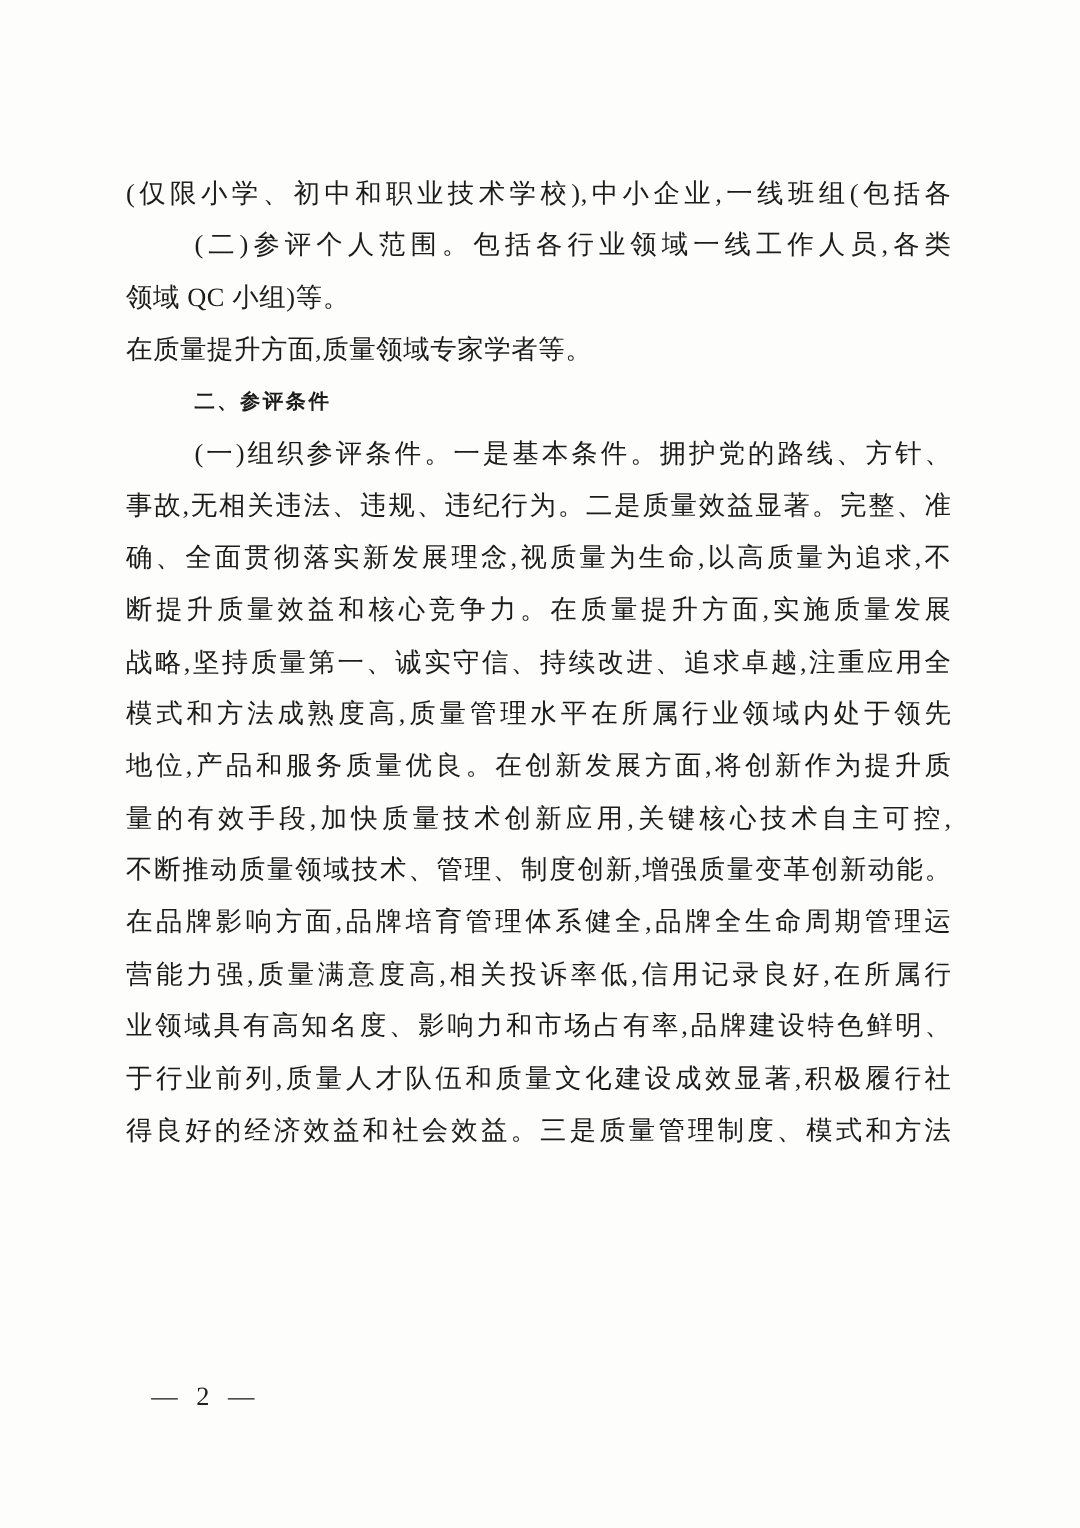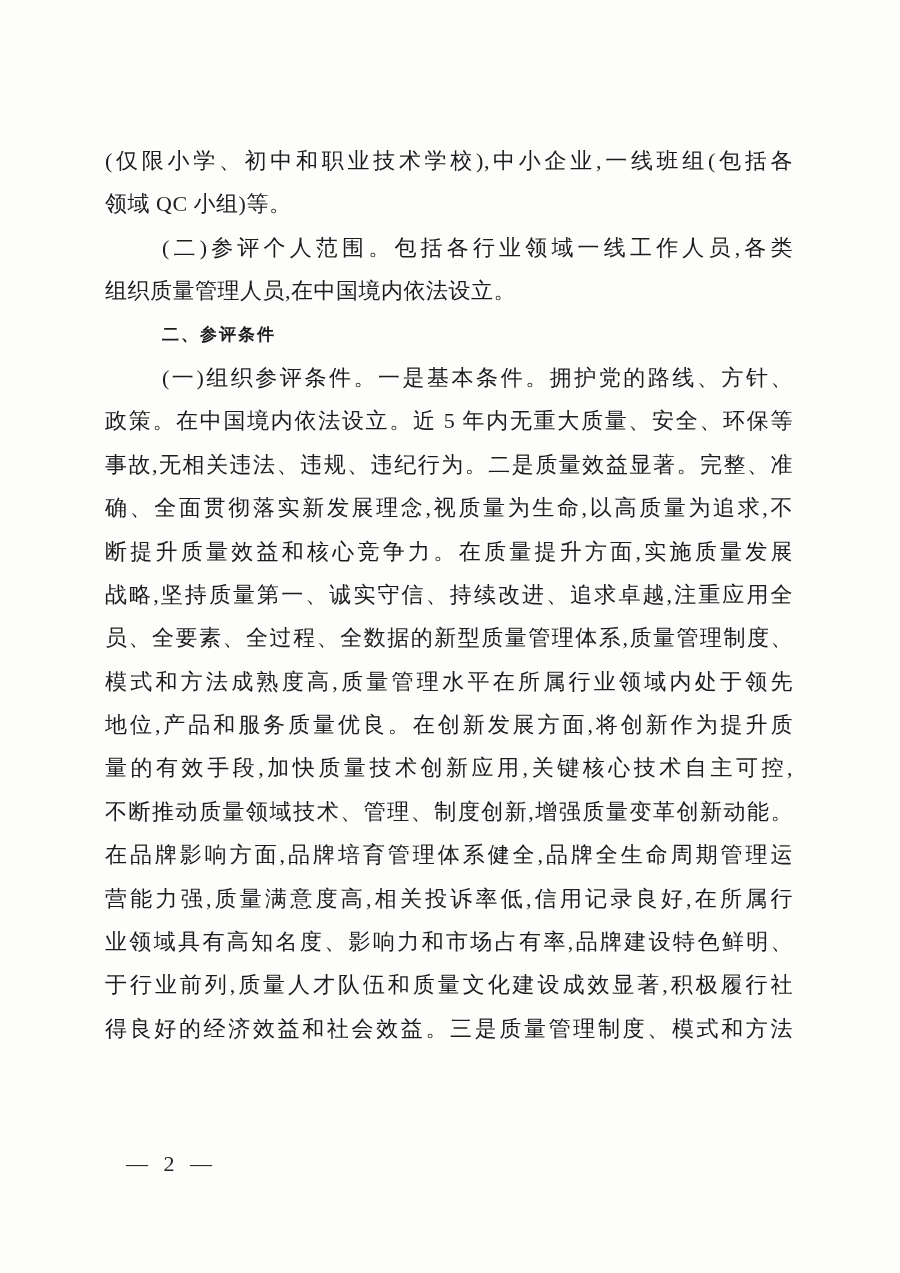--- a/index.html
+++ b/index.html
@@ -56,31 +56,29 @@
     letter-spacing: 5px;
     color: #222222;
   }
 </style>
 </head>
 <body>
 
 <div class="page">
   <div class="text-block">
     <div class="line justify">(仅限小学、初中和职业技术学校),中小企业,一线班组(包括各</div>
+    <div class="line justify indent">(二)参评个人范围。包括各行业领域一线工作人员,各类</div>
     <div class="line">领域 QC 小组)等。</div>
-    <div class="line justify indent">(二)参评个人范围。包括各行业领域一线工作人员,各类</div>
-    <div class="line">组织质量管理人员,在中国境内依法设立。</div>
+    <div class="line">在质量提升方面,质量领域专家学者等。</div>
     <div class="line heading indent">二、参评条件</div>
     <div class="line justify indent">(一)组织参评条件。一是基本条件。拥护党的路线、方针、</div>
-    <div class="line justify">政策。在中国境内依法设立。近 5 年内无重大质量、安全、环保等</div>
     <div class="line justify">事故,无相关违法、违规、违纪行为。二是质量效益显著。完整、准</div>
     <div class="line justify">确、全面贯彻落实新发展理念,视质量为生命,以高质量为追求,不</div>
     <div class="line justify">断提升质量效益和核心竞争力。在质量提升方面,实施质量发展</div>
     <div class="line justify">战略,坚持质量第一、诚实守信、持续改进、追求卓越,注重应用全</div>
-    <div class="line justify">员、全要素、全过程、全数据的新型质量管理体系,质量管理制度、</div>
     <div class="line justify">模式和方法成熟度高,质量管理水平在所属行业领域内处于领先</div>
     <div class="line justify">地位,产品和服务质量优良。在创新发展方面,将创新作为提升质</div>
     <div class="line justify">量的有效手段,加快质量技术创新应用,关键核心技术自主可控,</div>
     <div class="line justify">不断推动质量领域技术、管理、制度创新,增强质量变革创新动能。</div>
     <div class="line justify">在品牌影响方面,品牌培育管理体系健全,品牌全生命周期管理运</div>
     <div class="line justify">营能力强,质量满意度高,相关投诉率低,信用记录良好,在所属行</div>
     <div class="line justify">业领域具有高知名度、影响力和市场占有率,品牌建设特色鲜明、</div>
     <div class="line justify">于行业前列,质量人才队伍和质量文化建设成效显著,积极履行社</div>
     <div class="line justify">得良好的经济效益和社会效益。三是质量管理制度、模式和方法</div>
   </div>

